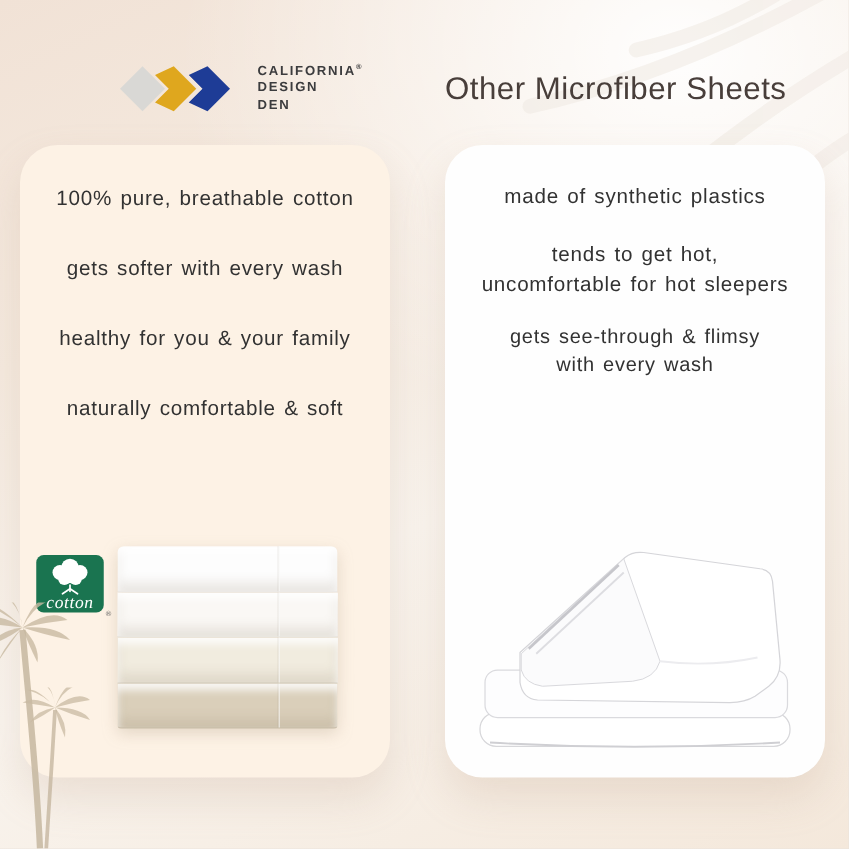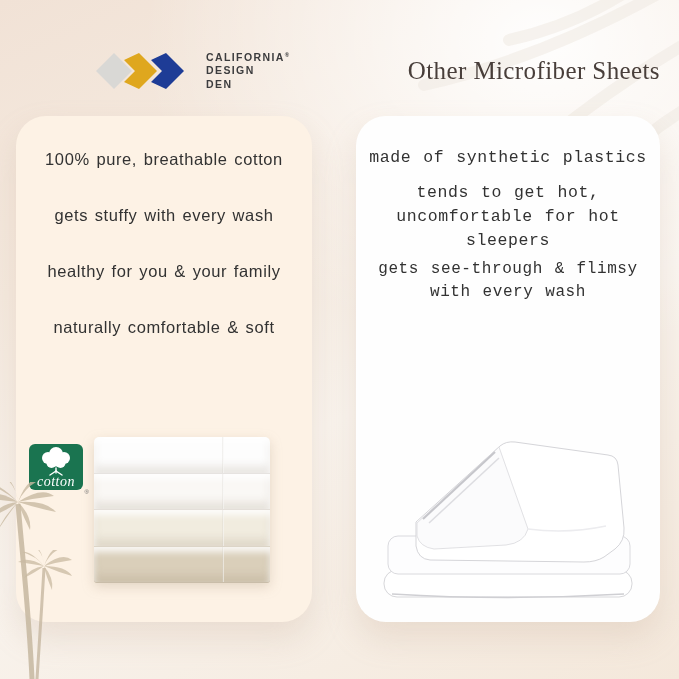--- a/index.html
+++ b/index.html
@@ -9,22 +9,22 @@
     background:
       radial-gradient(95% 75% at 80% 6%, rgba(255,255,255,0.95) 0%, rgba(255,255,255,0) 62%),
       linear-gradient(155deg,#f1e2d6 0%,#f5eadf 30%,#f9f4ee 58%,#f4e8db 100%);
   }
   
   .brand{position:absolute;left:96px;top:50px;display:flex;align-items:center;gap:10px;}
   .brand svg{display:block;}
   .wordmark{font-size:10.5px;font-weight:700;letter-spacing:1.4px;color:#3c3c3e;line-height:1.25;}
   .wordmark sup{font-size:6px;vertical-align:super;}
   .title{
-    position:absolute;left:356px;top:57px;width:304px;text-align:right;
-    font-family:Liberation Serif, serif;
+    position:absolute;left:356px;top:57px;width:304px;text-align:left;
+    font-family:Liberation Sans, sans-serif;
     font-size:25px;color:#483e3a;letter-spacing:0.4px;
   }
   
   .panel{position:absolute;top:116px;height:506px;border-radius:30px;
          box-shadow:0 16px 32px rgba(185,155,130,0.22);}
   .panel-left{left:16px;width:296px;}
   .panel-right{left:356px;width:304px;}
   .items{display:flex;flex-direction:column;padding-top:16px;}
   .item{
     display:flex;align-items:center;justify-content:center;text-align:center;
@@ -87,21 +87,21 @@
       <div>DESIGN</div>
       <div>DEN</div>
     </div>
   </div>
 
   <div class="title">Other Microfiber Sheets</div>
 
   <div class="panel panel-left" style="background-color: rgb(253, 242, 229);">
     <div class="items">
       <div class="item">100% pure, breathable cotton</div>
-      <div class="item">gets stuffy with every wash</div>
+      <div class="item">gets softer with every wash</div>
       <div class="item">healthy for you &amp; your family</div>
       <div class="item">naturally comfortable &amp; soft</div>
     </div>
 
     <div class="cotton-seal">
       <svg width="56" height="50" viewBox="0 0 56 50">
         <rect x="1" y="1" width="54" height="46" rx="6" fill="#1a7450"></rect>
         <g fill="#ffffff">
           <circle cx="28" cy="11" r="7"></circle>
           <circle cx="20" cy="15" r="6"></circle>
@@ -121,21 +121,21 @@
     </div>
 
     <div class="stack">
       <div class="layer" style="background-color: rgb(253, 253, 253);"></div>
       <div class="layer" style="background-color: rgb(250, 248, 245);"></div>
       <div class="layer" style="background-color: rgb(241, 236, 223);"></div>
       <div class="layer" style="background-color: rgb(218, 207, 186);"></div>
     </div>
   </div>
 
-  <div class="panel panel-right" style="background-color: rgb(254, 254, 254); font-family: Liberation Mono, monospace;">
+  <div class="panel panel-right" style="background-color: rgb(254, 254, 254);">
     <div class="items">
       <div class="item">made of synthetic plastics</div>
       <div class="item">tends to get hot,
 uncomfortable for hot sleepers</div>
       <div class="item">gets see-through &amp; flimsy
 with every wash</div>
     </div>
 
     <svg class="micro-sheets" width="260" height="175" viewBox="0 0 260 175">
       <rect x="6" y="140" width="248" height="27" rx="13" fill="#ffffff" stroke="#d7d7da"></rect>

